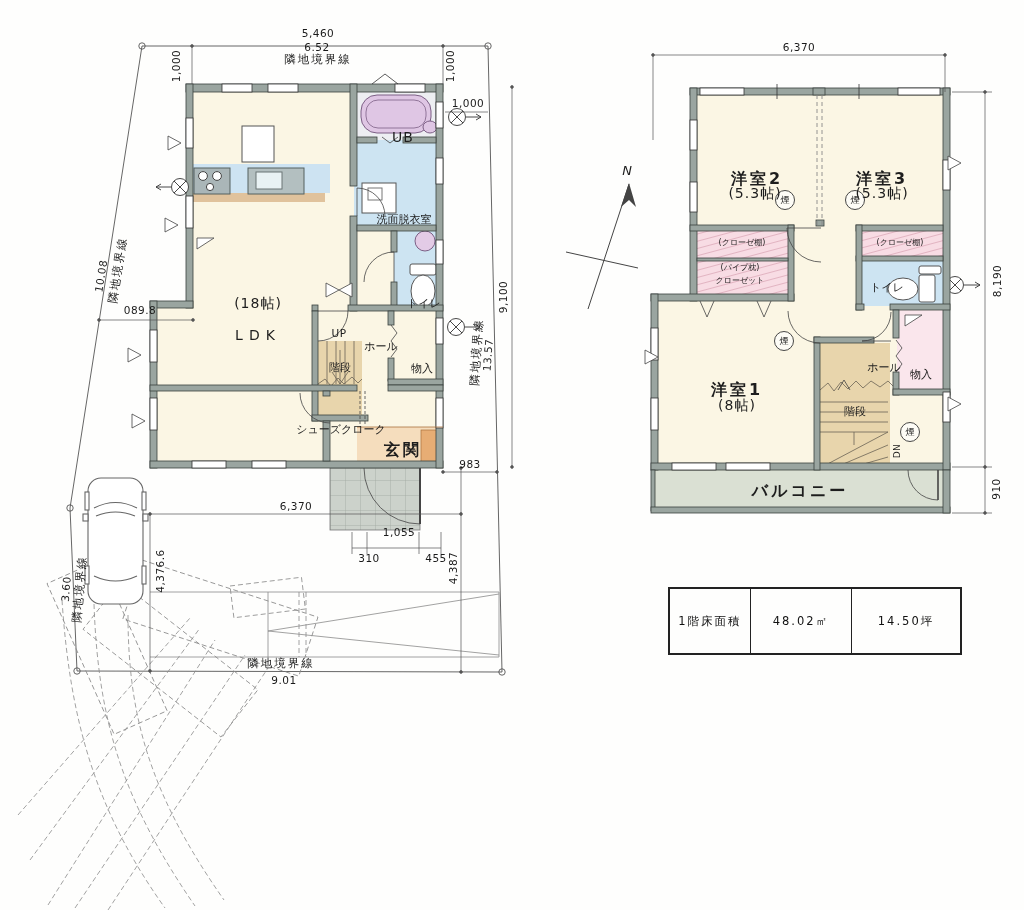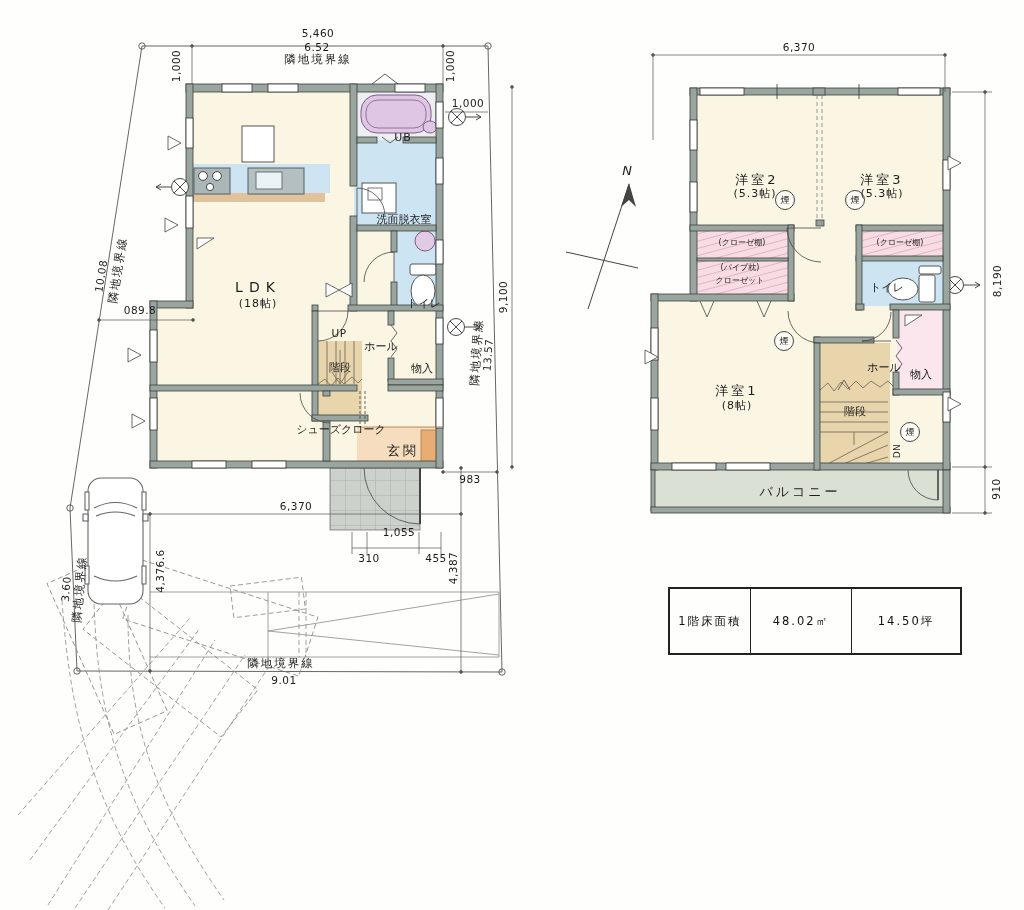--- a/index.html
+++ b/index.html
@@ -1,23 +1,23 @@
 <!DOCTYPE html>
 <html><head>
 <meta charset="utf-8">
 <style>
   html,body{margin:0;padding:0;background:#ffffff;}
   #plan{position:relative;width:1024px;height:910px;background:#fefefd;overflow:hidden;
         font-family:"DejaVu Sans",sans-serif;color:#222;}
   #plan svg{position:absolute;left:0;top:0;}
   .lbl{position:absolute;transform:translate(-50%,-50%);white-space:nowrap;color:#1d1d1d;
        font-size:11px;line-height:1;}
-  .room{font-size:13px;letter-spacing:3px;}
-  .room-s{font-size:11px;letter-spacing:1px;}
-  .big{font-size:14px;letter-spacing:6px;}
+  .room{font-size:16px;letter-spacing:3px;font-weight:bold;}
+  .room-s{font-size:14px;letter-spacing:1px;}
+  .big{font-size:14px;letter-spacing:6px;margin-top:48px;}
   .d{font-size:10.5px;letter-spacing:0.5px;color:#1a1a1a;}
   .bd{font-size:11.5px;letter-spacing:2px;}
   .rot{transform:translate(-50%,-50%) rotate(-90deg);}
   .tiny{font-size:8px;letter-spacing:0;}
   .smoke{font-size:9px;}
   table.area{position:absolute;left:668px;top:587px;width:294px;height:68px;
      border-collapse:collapse;font-size:11.5px;}
   table.area td{border:1px solid #222;text-align:center;letter-spacing:2px;
      padding:0;height:17px;color:#111;}
   table.area{border:2px solid #222;}
@@ -407,21 +407,21 @@
 <div class="lbl bd" style="left:318px;top:60px">隣地境界線</div>
 <div class="lbl d rot" style="left:176px;top:66px">1,000</div>
 <div class="lbl d rot" style="left:450px;top:66px">1,000</div>
 <div class="lbl d" style="left:468px;top:103px">1,000</div>
 <div class="lbl d" style="left:101px;top:276px;transform:translate(-50%,-50%) rotate(-81deg)">10.08</div>
 <div class="lbl bd" style="left:118px;top:270px;transform:translate(-50%,-50%) rotate(-81deg)">隣地境界線</div>
 <div class="lbl d" style="left:140px;top:310px">089.8</div>
 <div class="lbl d rot" style="left:503px;top:297px">9,100</div>
 <div class="lbl d" style="left:488px;top:355px;transform:translate(-50%,-50%) rotate(-86deg)">13.57</div>
 <div class="lbl bd" style="left:477px;top:352px;transform:translate(-50%,-50%) rotate(-86deg)">隣地境界線</div>
-<div class="lbl d" style="left:470px;top:479px">983</div>
+<div class="lbl d" style="left:470px;top:464px">983</div>
 <div class="lbl d rot" style="left:453px;top:568px">4,387</div>
 <div class="lbl d" style="left:296px;top:506px">6,370</div>
 <div class="lbl d" style="left:369px;top:558px">310</div>
 <div class="lbl d" style="left:399px;top:532px">1,055</div>
 <div class="lbl d" style="left:436px;top:558px">455</div>
 <div class="lbl d rot" style="left:160px;top:571px">4,376.6</div>
 <div class="lbl d" style="left:66px;top:589px;transform:translate(-50%,-50%) rotate(-85deg)">3.60</div>
 <div class="lbl bd" style="left:80px;top:589px;transform:translate(-50%,-50%) rotate(-85deg)">隣地境界線</div>
 <div class="lbl bd" style="left:281px;top:664px">隣地境界線</div>
 <div class="lbl d" style="left:284px;top:680px">9.01</div>

